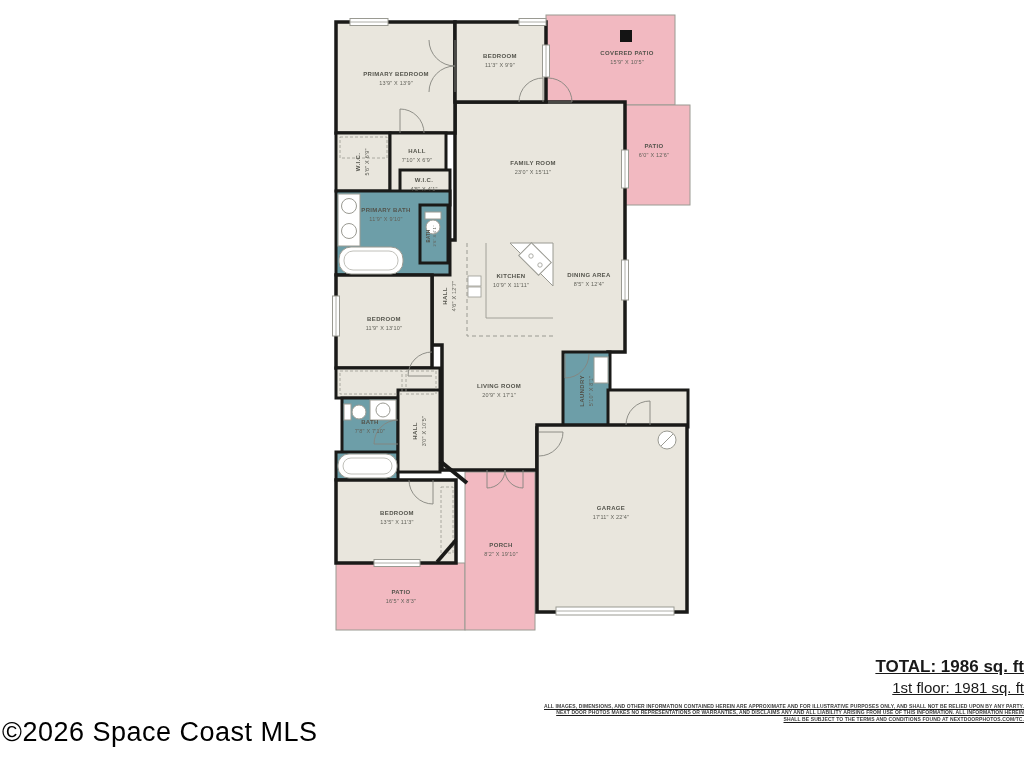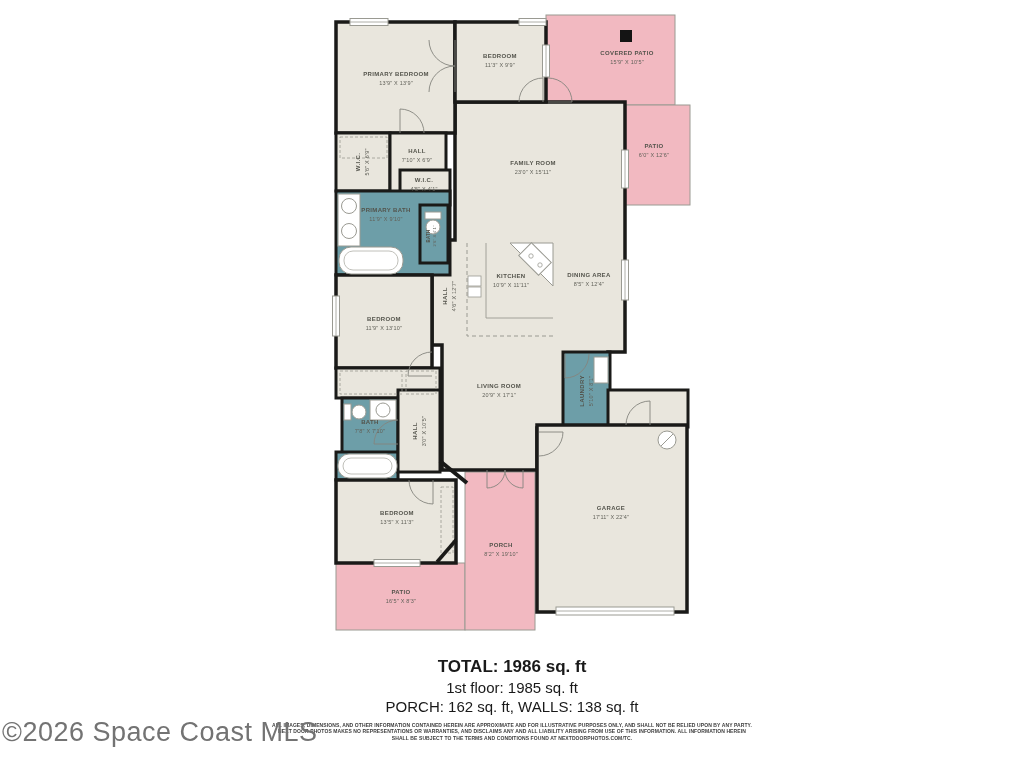--- a/index.html
+++ b/index.html
@@ -5,25 +5,25 @@
   html,body{margin:0;padding:0;background:#ffffff;}
   .canvas{position:relative;width:1024px;height:768px;background:#ffffff;overflow:hidden;
           font-family:"Liberation Sans",sans-serif;}
   .plan-svg{position:absolute;left:0;top:0;}
   
   .rn{font-family:"Liberation Sans",sans-serif;font-size:6px;font-weight:700;fill:#53534b;letter-spacing:.35px;}
   .rd{font-family:"Liberation Sans",sans-serif;font-size:5.5px;font-weight:400;fill:#62625a;letter-spacing:.2px;}
   .rn-s{font-size:4.5px;letter-spacing:.2px;}
   .rd-s{font-size:4.2px;}
   
-  .summary{position:absolute;left:0;right:0;top:657px;text-align:center;color:#191919;}
+  .summary{position:absolute;left:0;right:0;top:657px;text-align:right;color:#191919;text-decoration:underline;}
   .total{font-size:17px;font-weight:700;}
   .sub{font-size:15px;margin-top:2px;}
   .disclaimer{margin-top:7px;font-size:5px;line-height:6.4px;color:#3d3d3d;font-weight:700;letter-spacing:.1px;}
-  .watermark{position:absolute;left:2px;top:717px;font-size:27px;color:#737373;letter-spacing:.5px;
+  .watermark{position:absolute;left:2px;top:717px;font-size:27px;color:#000000;letter-spacing:.5px;
              font-family:"Liberation Sans",sans-serif;}
 </style>
 </head>
 <body>
 
 <div class="canvas">
   <svg class="plan-svg" width="1024" height="768" viewBox="0 0 1024 768">
       <rect x="546" y="15" width="129" height="90" fill="#f2b9c1" stroke="#9a9a92" stroke-width="1"></rect>
       <rect x="623" y="105" width="67" height="100" fill="#f2b9c1" stroke="#9a9a92" stroke-width="1"></rect>
       <rect x="336" y="563" width="129" height="67" fill="#f2b9c1" stroke="#9a9a92" stroke-width="1"></rect>
@@ -190,22 +190,21 @@
         <text class="rd" text-anchor="middle" x="0" y="9">20'9" X 17'1"</text>
       </g>
       <g transform="translate(447,296) rotate(-90)">
         <text class="rn" text-anchor="middle" x="0" y="0">HALL</text>
         <text class="rd" text-anchor="middle" x="0" y="9">4'6" X 12'7"</text>
       </g>
     </svg>
 
   <div class="summary">
     <div class="total">TOTAL: 1986 sq. ft</div>
-    <div class="sub">1st floor: 1985 sq. ft</div>
-    <div class="sub">PORCH: 162 sq. ft, WALLS: 138 sq. ft</div>
+    <div class="sub">1st floor: 1981 sq. ft</div>
     <div class="disclaimer">
       <div>ALL IMAGES, DIMENSIONS, AND OTHER INFORMATION CONTAINED HEREIN ARE APPROXIMATE AND FOR ILLUSTRATIVE PURPOSES ONLY, AND SHALL NOT BE RELIED UPON BY ANY PARTY.</div>
       <div>NEXT DOOR PHOTOS MAKES NO REPRESENTATIONS OR WARRANTIES, AND DISCLAIMS ANY AND ALL LIABILITY ARISING FROM USE OF THIS INFORMATION. ALL INFORMATION HEREIN</div>
       <div>SHALL BE SUBJECT TO THE TERMS AND CONDITIONS FOUND AT NEXTDOORPHOTOS.COM/TC.</div>
     </div>
   </div>
 
   <div class="watermark">©2026 Space Coast MLS</div>
 </div>
 

